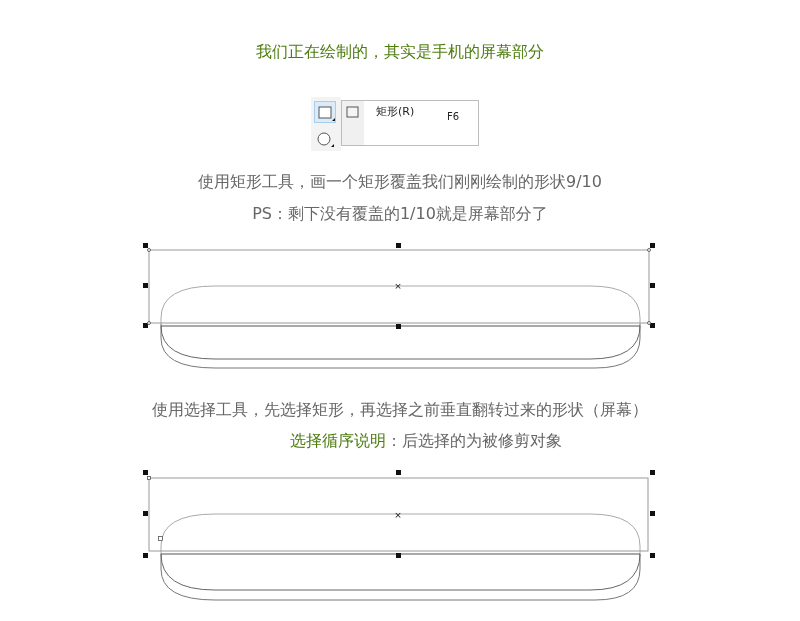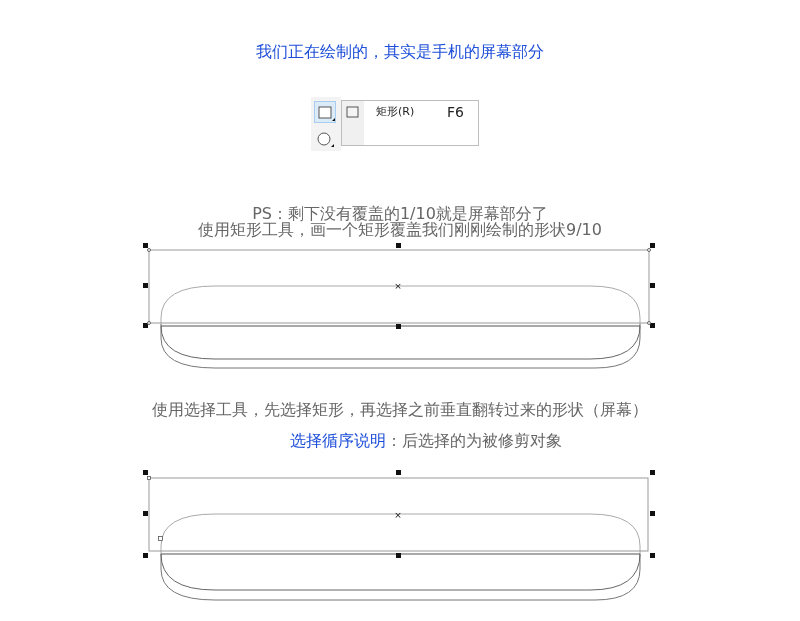--- a/index.html
+++ b/index.html
@@ -1,31 +1,31 @@
 <!DOCTYPE html>
 <html><head>
 <meta charset="utf-8">
 <style>
   html, body { margin: 0; padding: 0; background: #ffffff; }
   body { width: 800px; height: 621px; position: relative; overflow: hidden;
          font-family: "DejaVu Sans", "Liberation Sans", sans-serif; }
   .line { position: absolute; left: 0; width: 800px; text-align: center;
           font-size: 16px; color: #666666; white-space: nowrap; }
-  .green { color: #1d4ed8; }
+  .green { color: #4d7c0f; }
   .toolbar { position: absolute; left: 311px; top: 97px; width: 168px; height: 54px; text-align: center; }
   .tool-col { position: absolute; left: 0; top: 0; width: 30px; height: 54px; background: #f3f3f3; }
   .tool-btn { position: absolute; left: 3px; width: 22px; height: 22px; }
   .tool-btn.active { background: #dcebf8; border: 1px solid #a9cdee; box-sizing: border-box; }
   .flyout { position: absolute; left: 30px; top: 3px; width: 138px; height: 46px;
             background: #fff; border: 1px solid #bdbdbd; box-sizing: border-box; }
   .flyout-strip { position: absolute; left: 0; top: 0; width: 22px; height: 100%; background: #f0f0f0; }
   .menu-item { position: absolute; left: 0; width: 136px; height: 22px; }
   .menu-icon { position: absolute; left: 3px; top: 3px; width: 16px; height: 16px; }
   .menu-label { position: absolute; left: 34px; top: 3px; font-size: 11px; color: #222; }
-  .menu-shortcut { position: absolute; left: 105px; top: 3px; font-size: 14px; color: #222; }
+  .menu-shortcut { position: absolute; left: 105px; top: 10px; font-size: 10px; color: #222; }
   .canvas { position: absolute; left: 0; width: 800px; }
   svg { display: block; }
 </style>
 </head>
 <body>
 
 <div class="line green" style="top:42px;">我们正在绘制的，其实是手机的屏幕部分</div>
 
 <div class="toolbar">
   <div class="tool-col">
@@ -47,21 +47,21 @@
     <div class="menu-item" style="top:0;">
       <svg class="menu-icon" width="16" height="16">
         <rect x="2" y="3" width="11" height="10" fill="#f4f4f4" stroke="#555" stroke-width="1"></rect>
       </svg>
       <span class="menu-label">矩形(R)</span>
       <span class="menu-shortcut">F6</span>
     </div>
   </div>
 </div>
 
-<div class="line" style="top:172px;margin-top:48px;">使用矩形工具，画一个矩形覆盖我们刚刚绘制的形状9/10</div>
+<div class="line" style="top:172px;">使用矩形工具，画一个矩形覆盖我们刚刚绘制的形状9/10</div>
 <div class="line" style="top:204px;">PS：剩下没有覆盖的1/10就是屏幕部分了</div>
 
 <div class="canvas" style="top:238px;">
   <svg width="800" height="140">
 
     <path d="M161,86 L161,100 Q161,130 215,130 L595,130 Q640,130 640,100 L640,86" fill="none" stroke="#777" stroke-width="1"></path>
 
     <path d="M161,88 L161,80 Q161,48 215,48 L590,48 Q640,48 640,80 L640,88" fill="none" stroke="#aaa" stroke-width="1"></path>
     <path d="M161,88 Q161,121 215,121 L590,121 Q640,121 640,88" fill="none" stroke="#666" stroke-width="1"></path>
 

